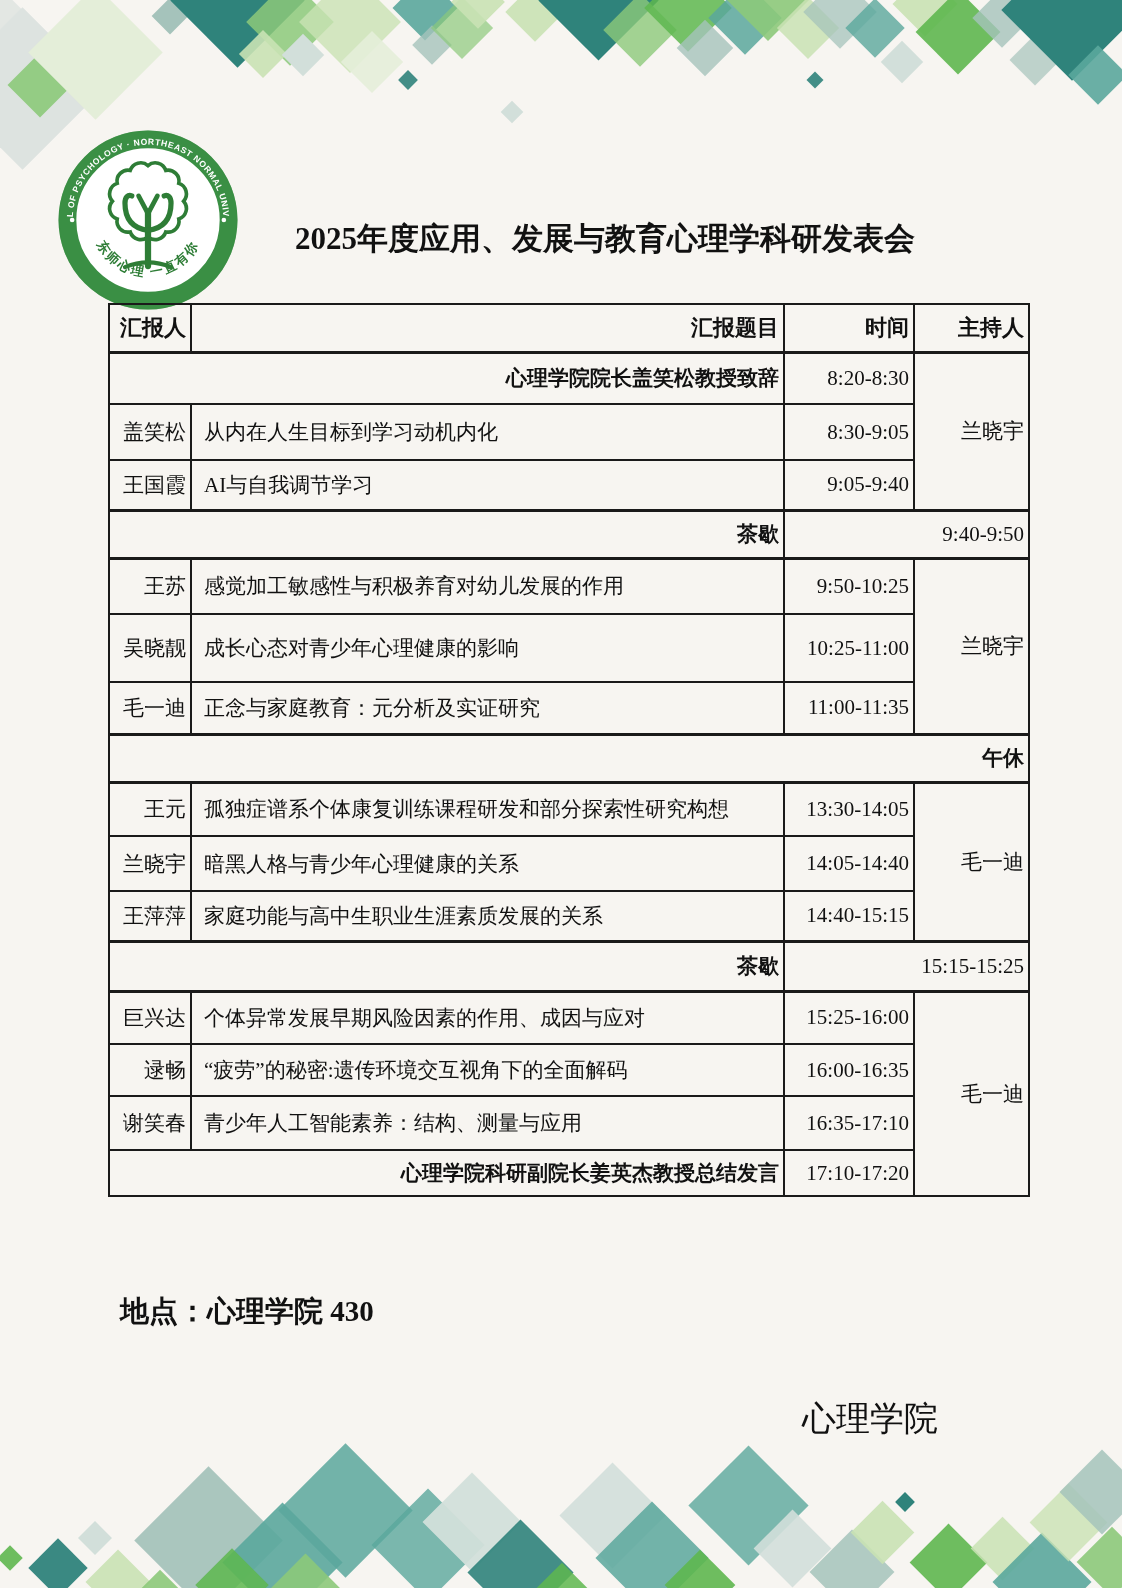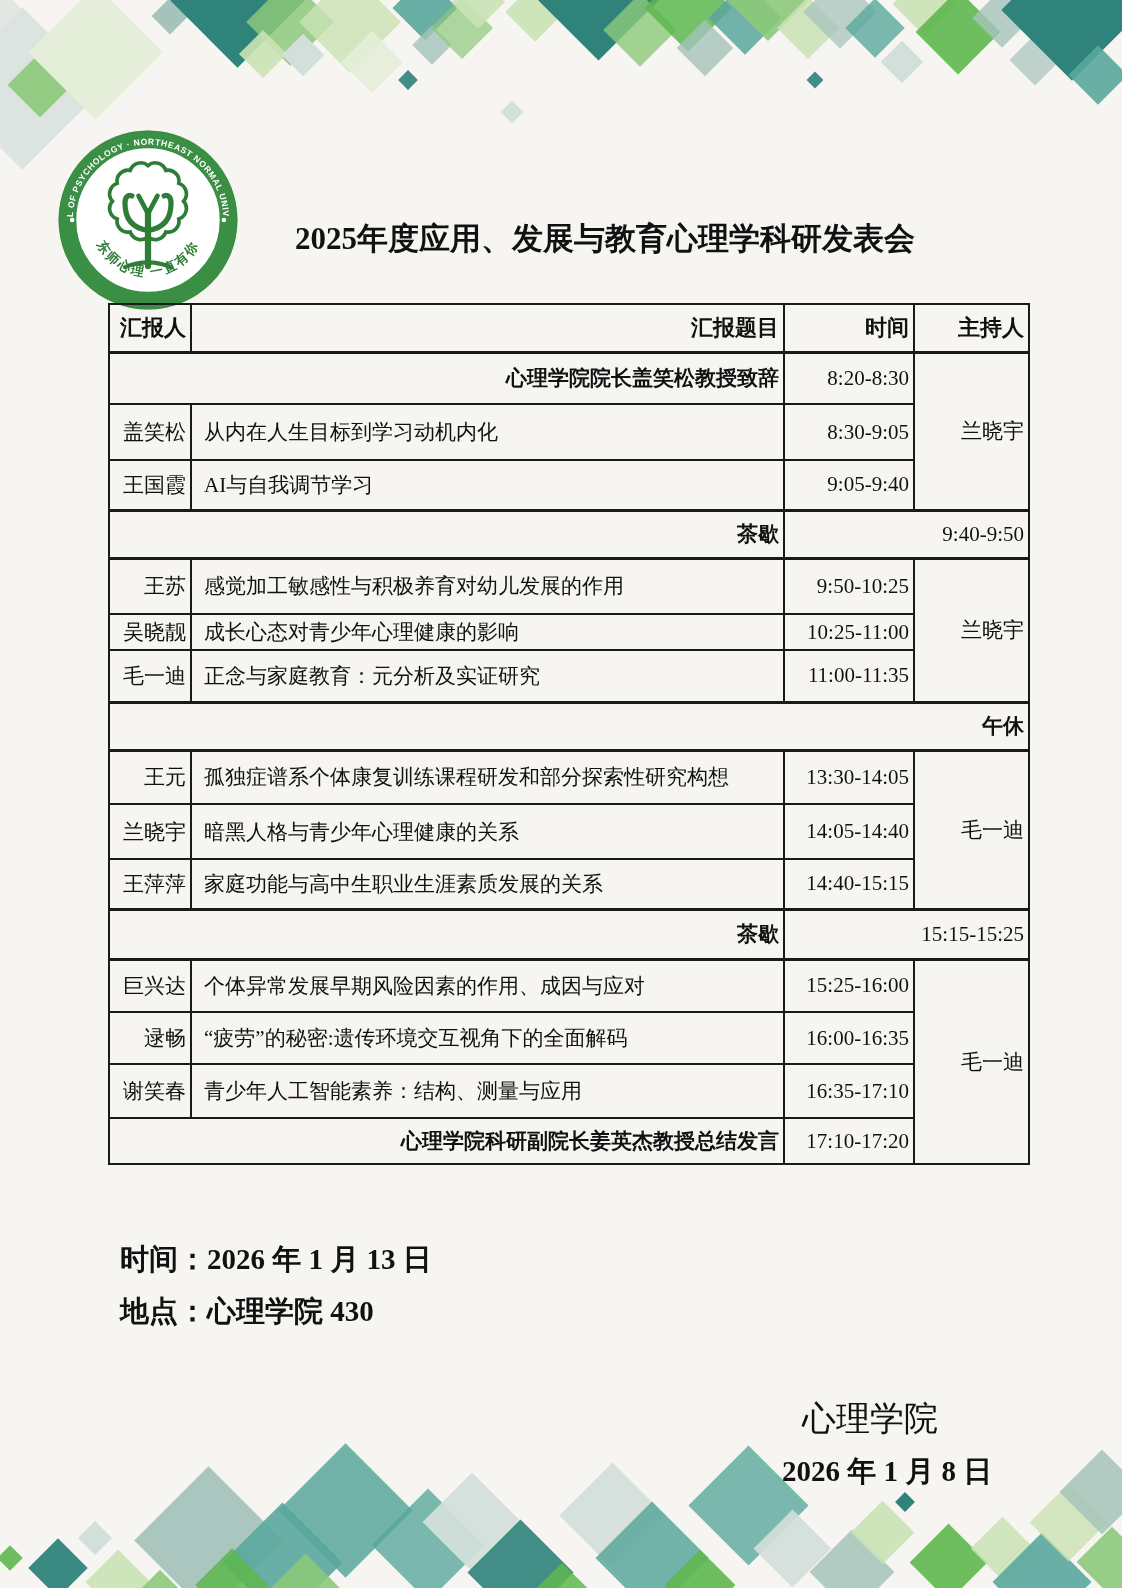--- a/index.html
+++ b/index.html
@@ -183,21 +183,21 @@
       <tr style="height:48px">
         <td colspan="2" class="break-cell sect">茶歇</td>
         <td colspan="2" class="sect">9:40-9:50</td>
       </tr>
       <tr style="height:56px">
         <td>王苏</td>
         <td class="title-cell">感觉加工敏感性与积极养育对幼儿发展的作用</td>
         <td>9:50-10:25</td>
         <td rowspan="3">兰晓宇</td>
       </tr>
-      <tr style="height:36px">
+      <tr style="height:68px">
         <td>吴晓靓</td>
         <td class="title-cell">成长心态对青少年心理健康的影响</td>
         <td>10:25-11:00</td>
       </tr>
       <tr style="height:52px">
         <td>毛一迪</td>
         <td class="title-cell">正念与家庭教育：元分析及实证研究</td>
         <td>11:00-11:35</td>
       </tr>
       <tr style="height:48px">
@@ -239,19 +239,17 @@
         <td class="title-cell">青少年人工智能素养：结构、测量与应用</td>
         <td>16:35-17:10</td>
       </tr>
       <tr style="height:46px">
         <td colspan="2" class="announce">心理学院科研副院长姜英杰教授总结发言</td>
         <td>17:10-17:20</td>
       </tr>
     </tbody>
       </table>
 
-    <div class="meta-time">时间：2026 年 1 月 13 日</div>
     <div class="meta-place">地点：心理学院 430</div>
     <div class="sig">心理学院</div>
-    <div class="sig-date">2026 年 1 月 8 日</div>
 
   </div>
 </div>
 
 </body></html>

